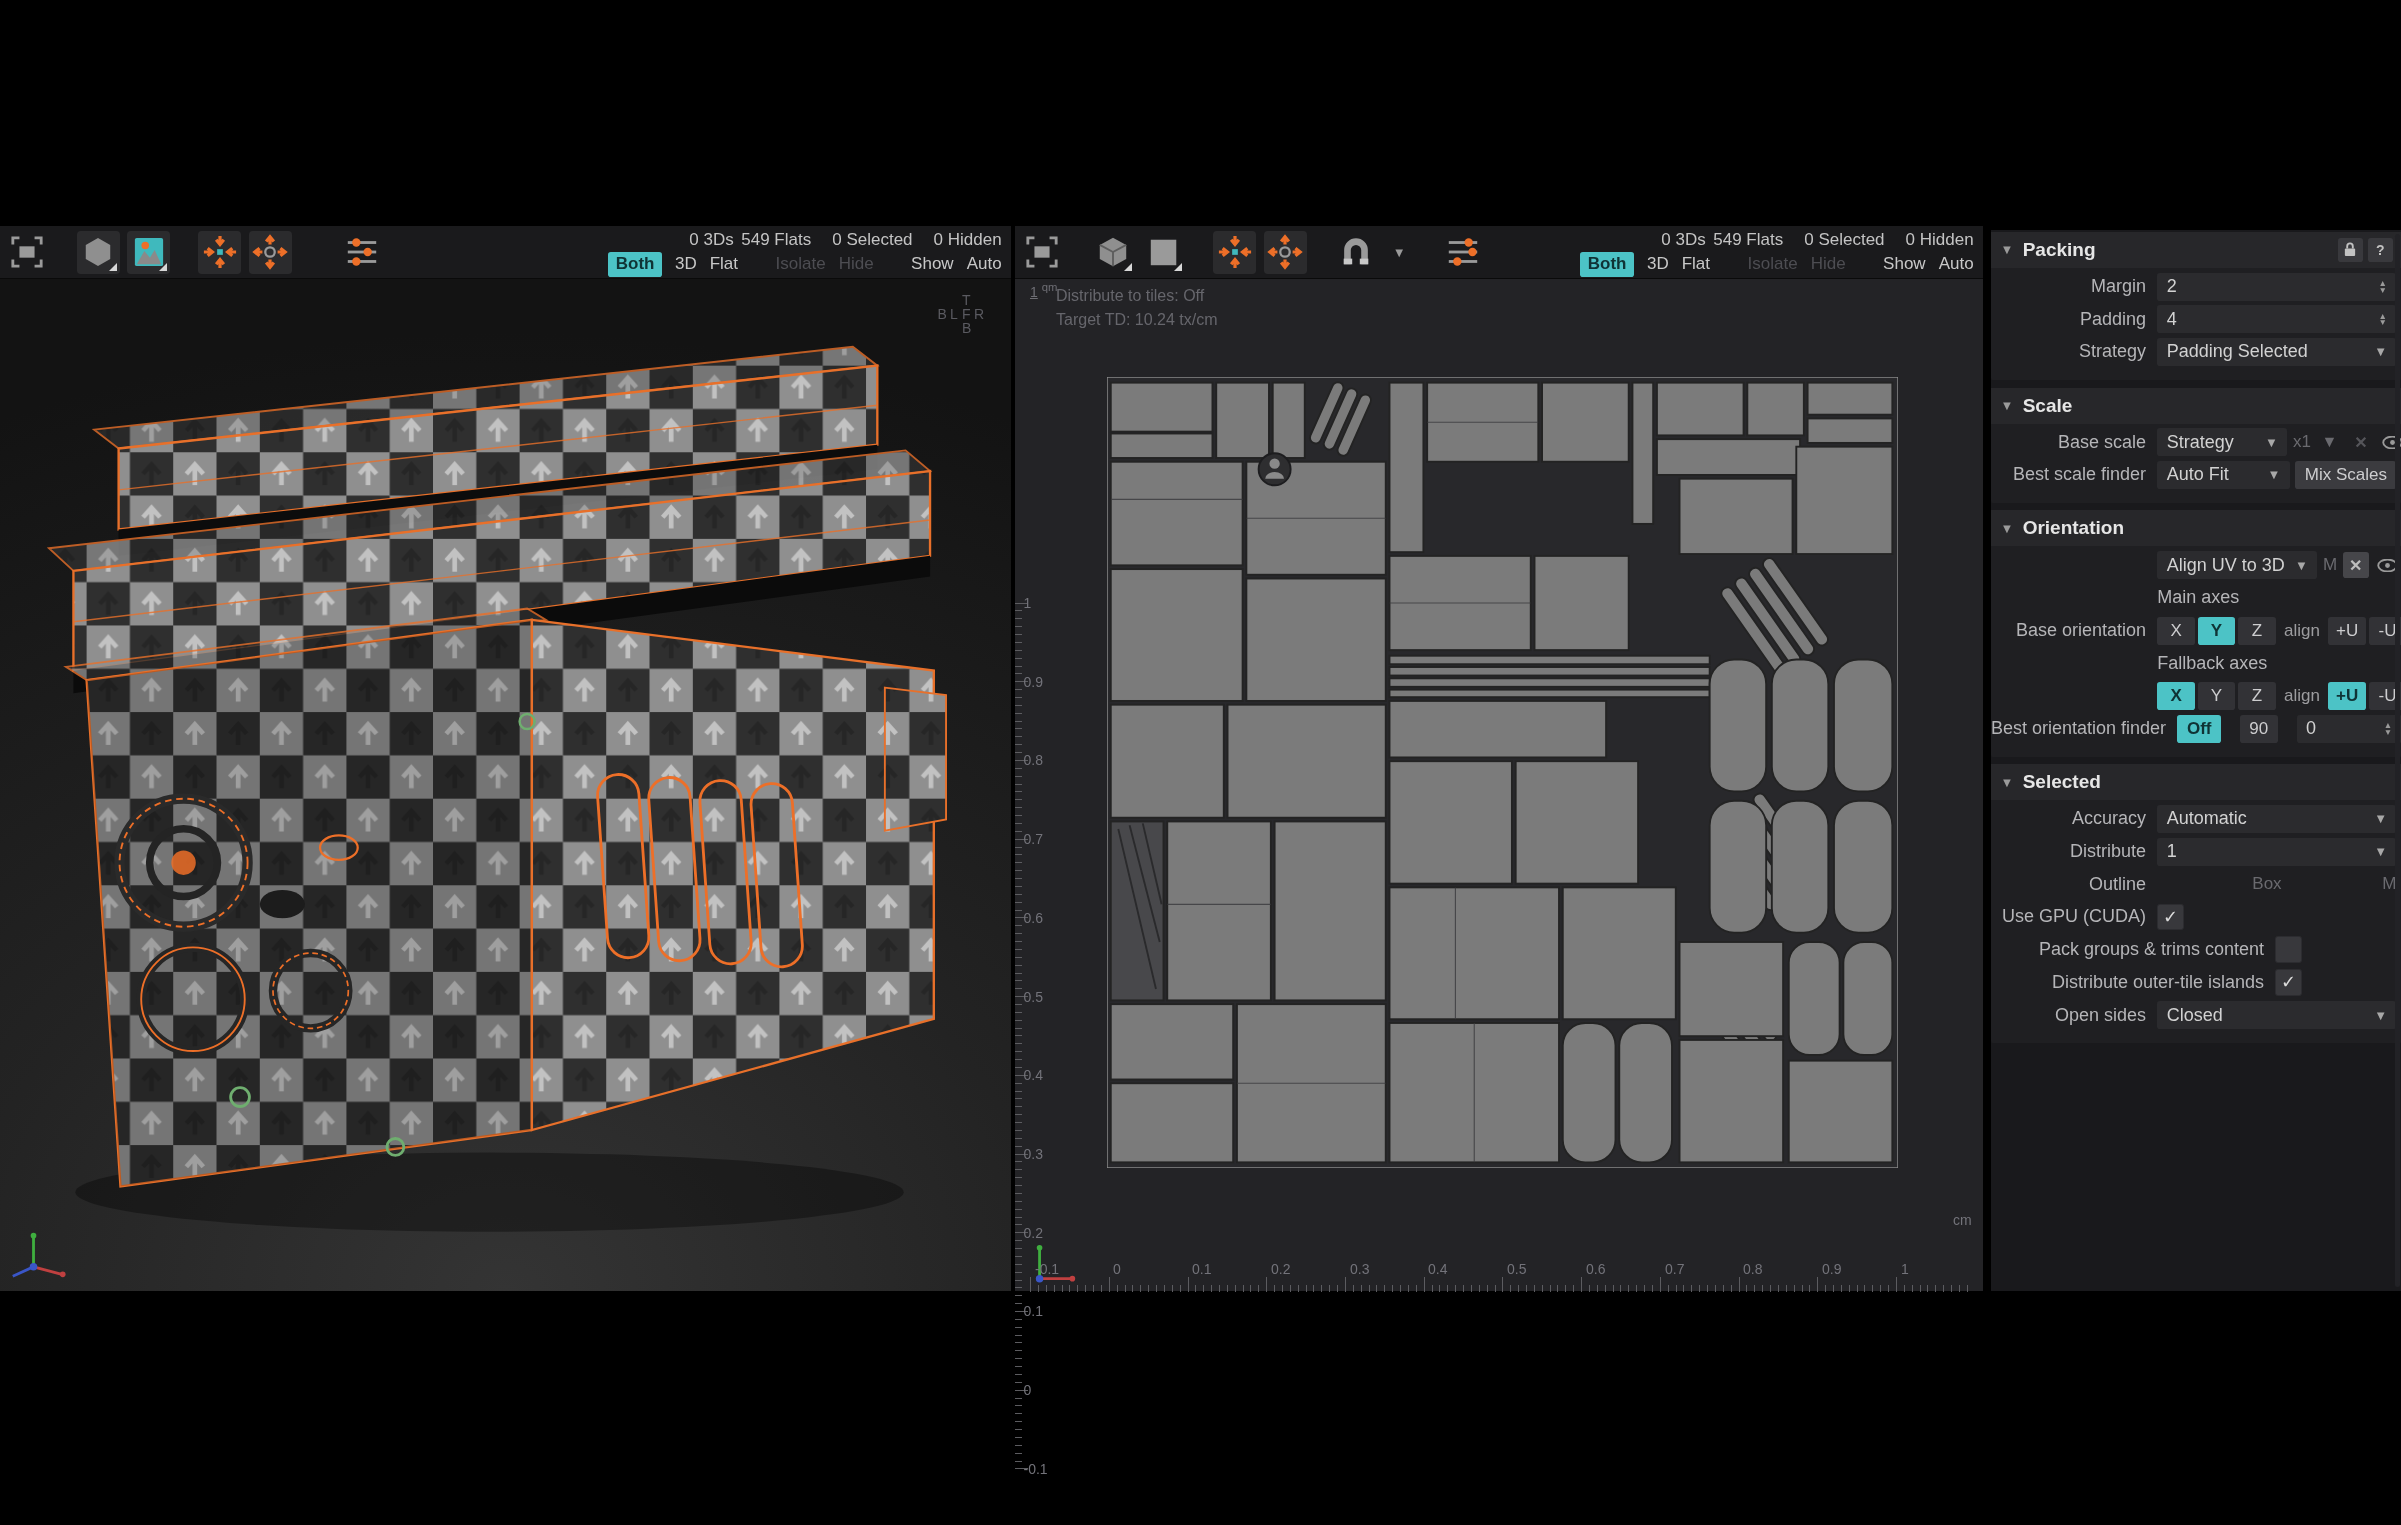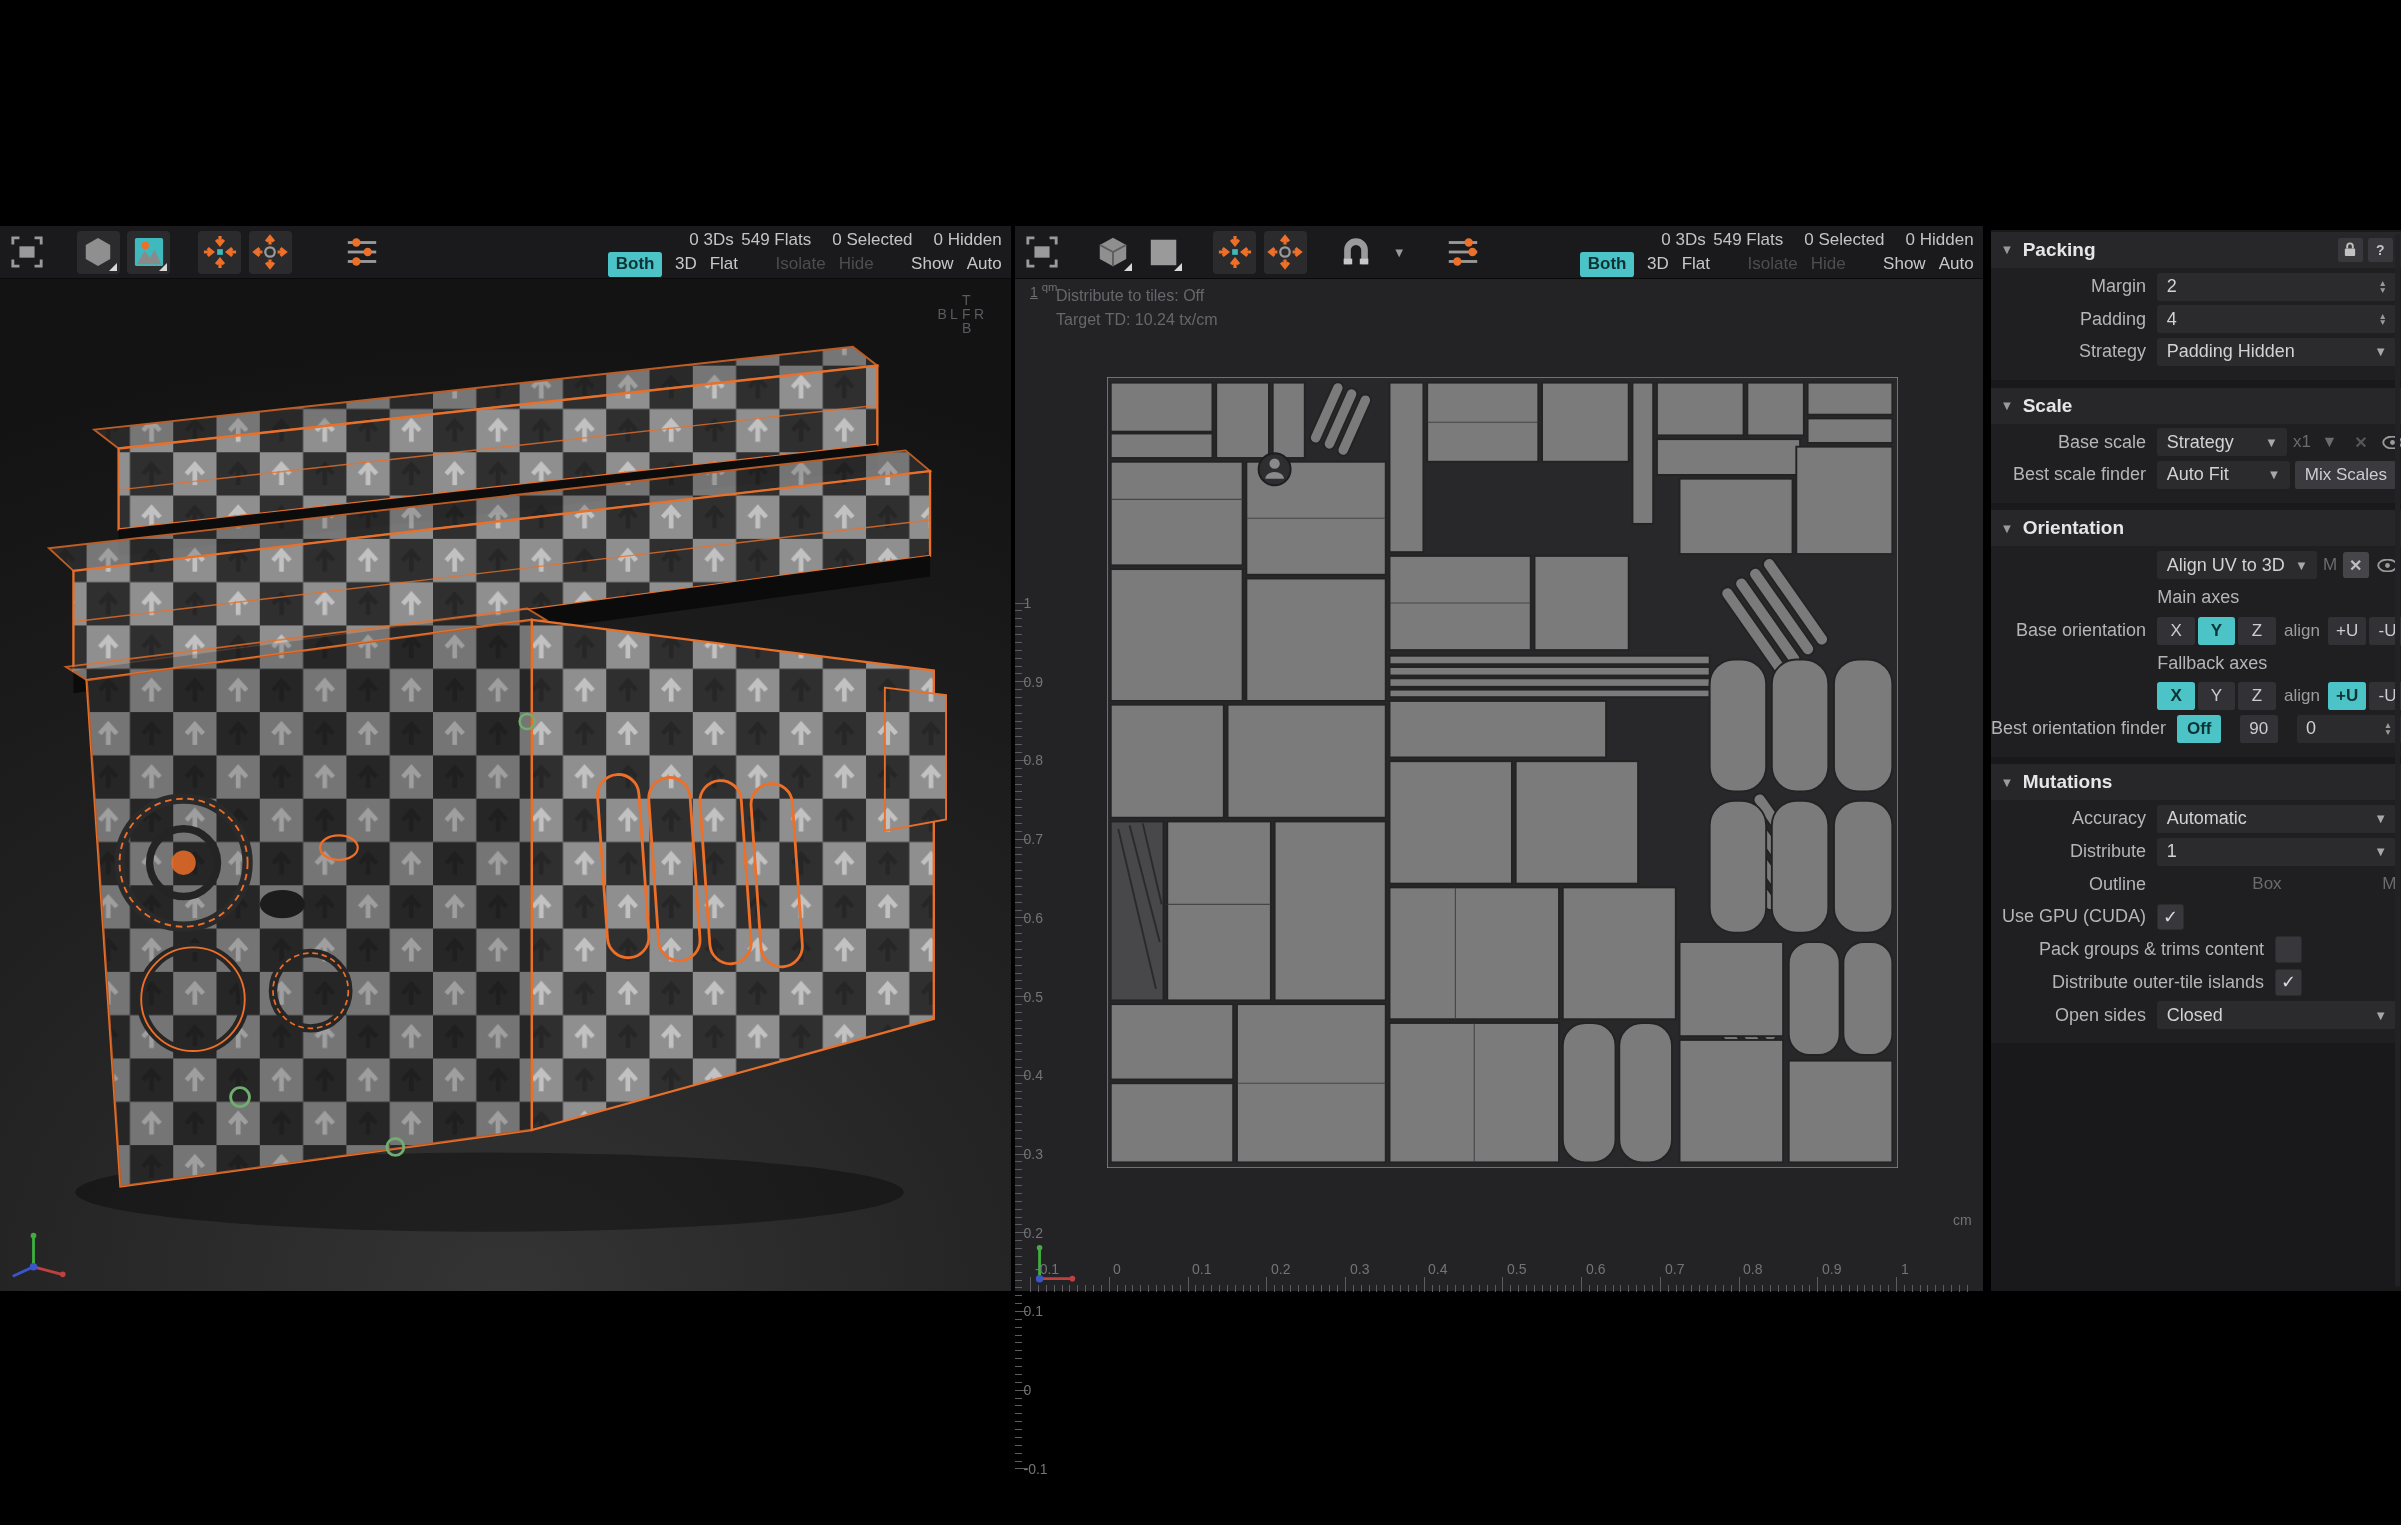--- a/index.html
+++ b/index.html
@@ -725,21 +725,21 @@
                 <span>▲</span>
                 <span>▼</span>
               </span>
           </span>
         </span>
       </div>
       <div class="row">
         <span class="lab">Strategy</span>
         <span class="ctrl">
           <span class="field grow">
-            <span>Padding Hidden</span>
+            <span>Padding Selected</span>
             <span class="ddchev">▼</span>
           </span>
         </span>
       </div>
     </div>
 
     <div class="sec">
       <div class="sec-h">
         <span class="chev">▼</span>
         <span>Scale</span>
@@ -846,21 +846,21 @@
           </span>
           <span class="iconbtn" style="font-weight:bold;">✕</span>
 
         </span>
       </div>
     </div>
 
     <div class="sec">
       <div class="sec-h">
         <span class="chev">▼</span>
-        <span>Mutations</span>
+        <span>Selected</span>
       </div>
       <div class="row">
         <span class="lab">Accuracy</span>
         <span class="ctrl">
           <span class="field grow">
             <span>Automatic</span>
             <span class="ddchev">▼</span>
           </span>
         </span>
       </div>

